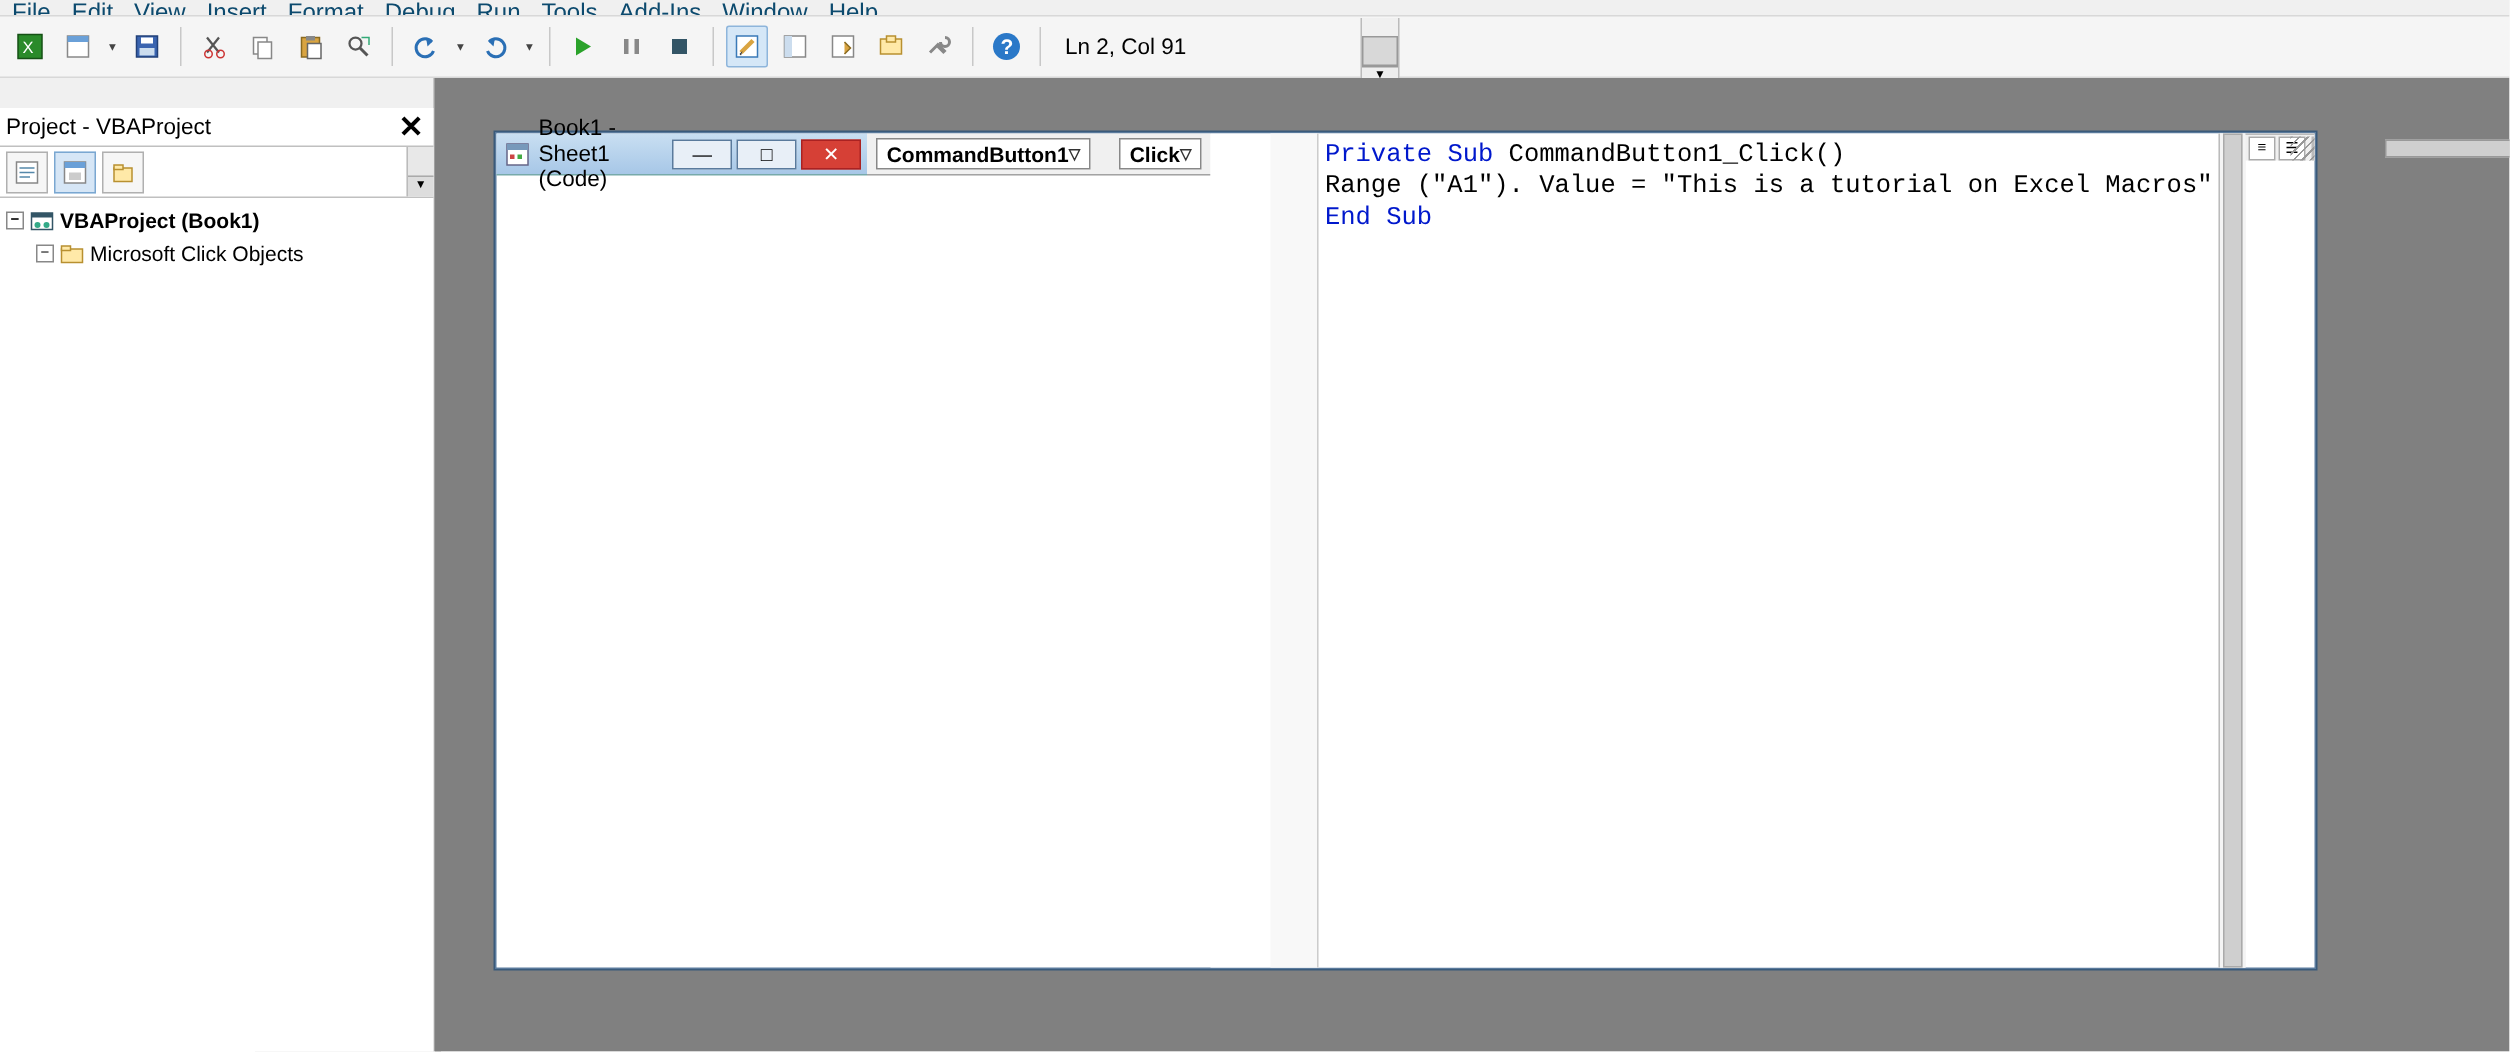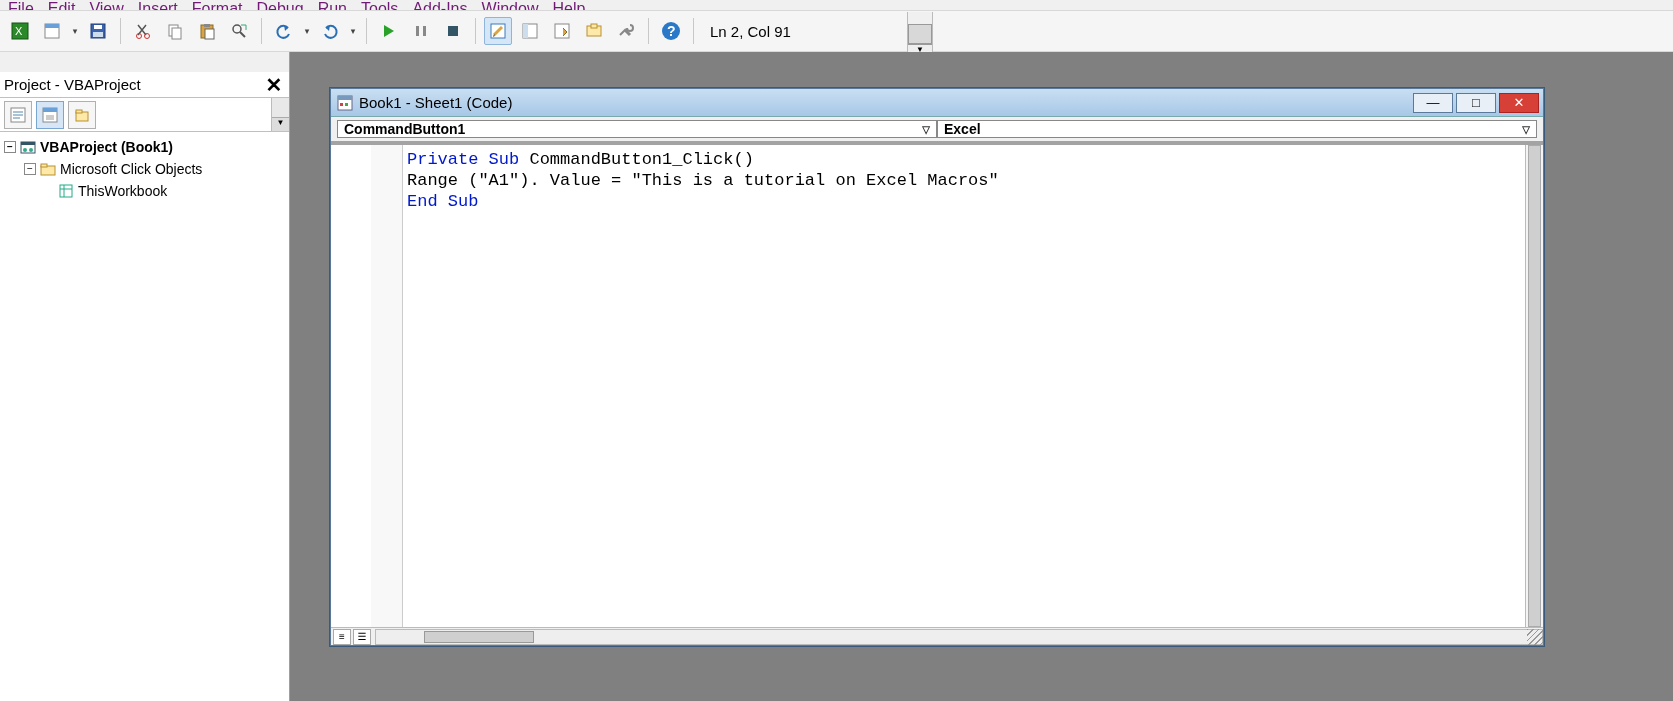--- a/index.html
+++ b/index.html
@@ -14,21 +14,21 @@
   }
 
   
   .menubar {
     height: 10px;
     padding: 0 8px;
     display: flex;
     gap: 14px;
     background: #f0f0f0;
     font-size: 16px;
-    color: #701a75;
+    color: #0c4a6e;
     align-items: flex-start;
     overflow: hidden;
   }
   .menubar .item { cursor: default; white-space: nowrap; }
   .menubar .item u { text-decoration: underline; }
 
   
   .toolbar {
     height: 42px;
     border-top: 1px solid #d8d8d8;
@@ -147,39 +147,39 @@
     position:relative;
     border-left:4px solid #808080;
   }
   .codewin {
     position:absolute;
     left:36px; top:36px;
     width:1214px; height:558px;
     background:#fff;
     border:1px solid #5a7a9c;
     box-shadow:0 0 0 1px #3a5a7a;
-    display:flex; flex-direction:column;
+    display:flex; flex-direction:row;
   }
   .codewin .titlebar{
     height:28px;
     background:linear-gradient(#c9dff2,#a7c7e7);
     border-bottom:1px solid #7aa;
     display:flex; align-items:center; justify-content:space-between;
     padding:0 4px 0 6px;
     font-size:15px;
   }
   .codewin .titlebar .left{ display:flex; align-items:center; gap:6px;}
   .codewin .titlebar .btns{ display:flex; gap:3px;}
   .winbtn{
     width:40px; height:20px; border:1px solid #5a7a9c; background:#e8eff7;
     display:flex; align-items:center; justify-content:center; font-size:13px; cursor:pointer;
   }
   .winbtn.close{ background:#d64036; color:#fff; border-color:#a22;}
   .combo-row{
-    height:28px; display:flex; gap:0; padding:3px 6px; background:#f0f0f0; border-bottom:4px solid #a3a3a3;
+    height:28px; display:flex; gap:19px; padding:3px 6px; background:#f0f0f0; border-bottom:1px solid #a3a3a3;
   }
   .combo{
     flex:1; border:1px solid #888; background:#fff; display:flex; align-items:center; justify-content:space-between;
     padding:0 6px; font-size:14px; font-weight:bold; cursor:pointer;
   }
   .combo .arr{ font-size:10px; color:#333;}
   .code-body{
     flex:1; display:flex; position:relative; background:#fff;padding-left:40px;
   }
   .gutter{ width:32px; border-right:1px solid #ccc; background:#f8f8f8;}
@@ -404,30 +404,20 @@
       <div class="tree-row indent1">
         <span class="expander">−</span>
         <span class="ticon">
           <svg width="16" height="16">
               <rect x="1" y="5" width="14" height="9" fill="#ffe9a8" stroke="#b89030"></rect>
               <rect x="1" y="3" width="6" height="3" fill="#ffe9a8" stroke="#b89030"></rect>
             </svg>
         </span>
         <span>Microsoft Click Objects</span>
       </div>
-      <div class="tree-row indent2">
-        <span class="ticon">
-          <svg width="16" height="16">
-              <rect x="2" y="2" width="12" height="12" fill="#fff" stroke="#2a8"></rect>
-              <line x1="2" y1="6" x2="14" y2="6" stroke="#2a8"></line>
-              <line x1="6" y1="2" x2="6" y2="14" stroke="#2a8"></line>
-            </svg>
-        </span>
-        <span>ThisWorkbook</span>
-      </div>
     </div>
   </div>
 
   <div class="mdi">
     <div class="codewin">
       <div class="titlebar">
         <div class="left">
           <span class="ticon">
             <svg width="16" height="16">
                 <rect x="1" y="1" width="14" height="14" fill="#fff" stroke="#668"></rect>
@@ -443,21 +433,21 @@
           <div class="winbtn">□</div>
           <div class="winbtn close">✕</div>
         </div>
       </div>
       <div class="combo-row">
         <div class="combo">
           <span>CommandButton1</span>
           <span class="arr">▽</span>
         </div>
         <div class="combo">
-          <span>Excel</span>
+          <span>Click</span>
           <span class="arr">▽</span>
         </div>
       </div>
       <div class="code-body">
         <div class="gutter"></div>
         <div class="code"><span class="kw">Private</span><span class="kw"> Sub</span><span> CommandButton1_Click()</span>
 <span>Range ("A1"). Value = "This is a tutorial on Excel Macros"</span>
 <span class="kw">End Sub</span></div>
         <div class="vscrollbar">
           <div class="track">

